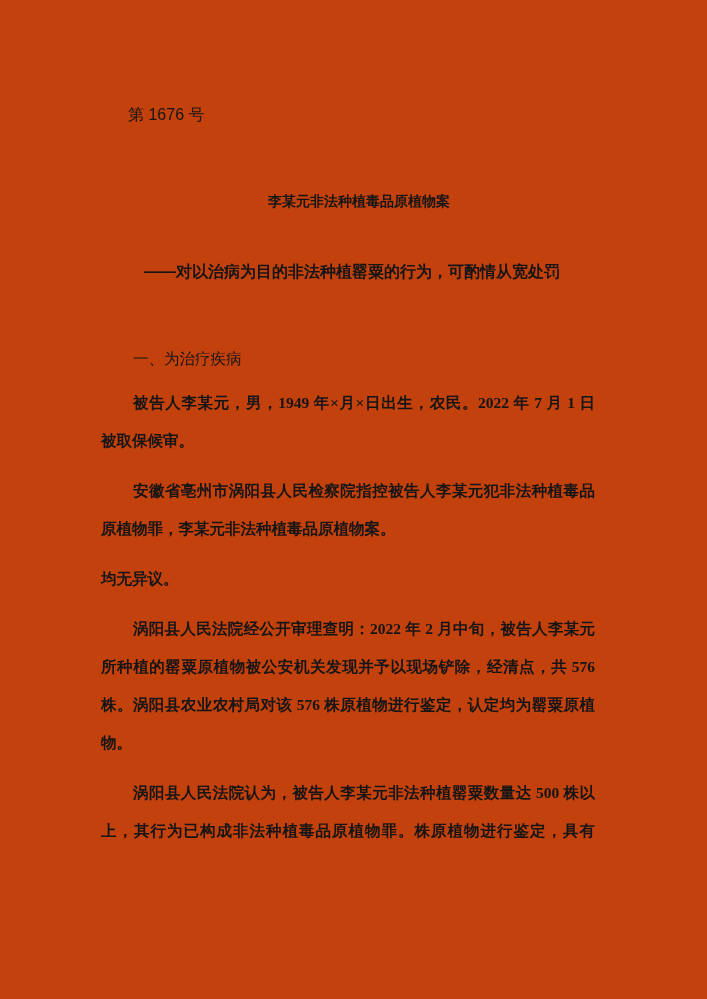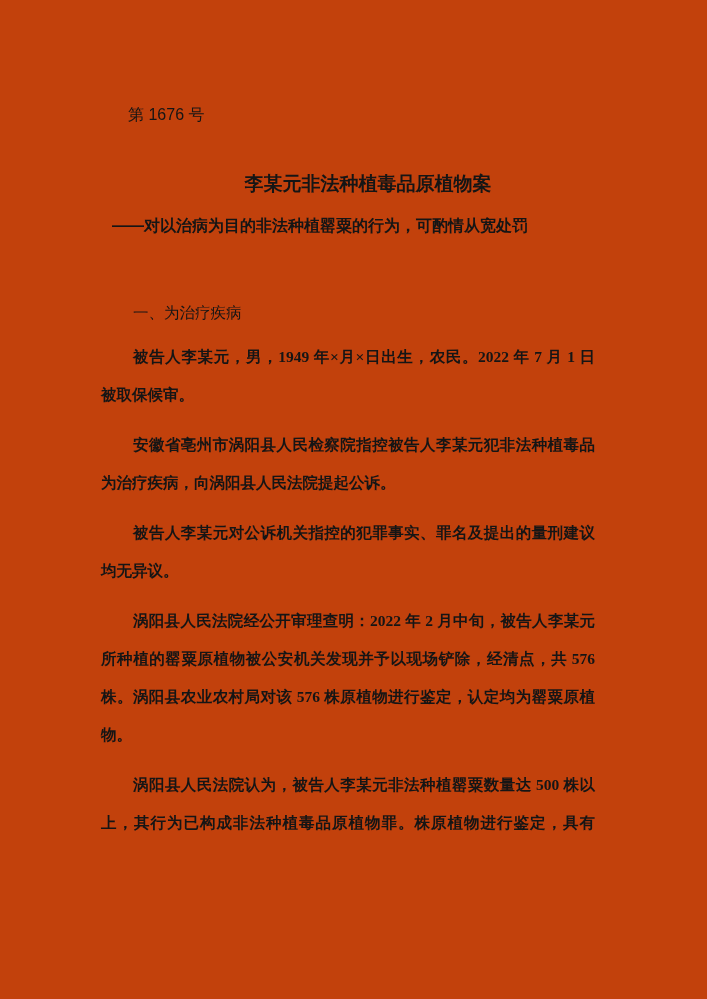--- a/index.html
+++ b/index.html
@@ -18,35 +18,36 @@
   }
   .sans { font-family: "Liberation Sans", "DejaVu Sans", sans-serif; }
 
   .doc-number {
     font-size: 16px;
     line-height: 17px;
     margin: 106px 0 0 27px;
     text-align: left;
   }
   .case-title {
-    font-size: 19px;
+    font-size: 14px;
     line-height: 17px;
     font-weight: 700;
-    margin-top: 52px;
+    margin-top: 70px;
     text-align: center;
     position: relative;
-    left: 20px;
+    left: 11px;
   }
   .case-subtitle {
     font-size: 16px;
     line-height: 16px;
     font-weight: 700;
-    margin-top: 26px;
+    margin-top: 54px;
+    text-align: center;
     position: relative;
-    left: 11px;
+    left: 4px;
   }
   .section-heading { margin-top: 60px; margin-bottom: 6px; }
 
   .line {
     font-size: 15.5px;
     line-height: 38px;
     white-space: normal;
   }
   .line.j {
     text-align: justify;
@@ -75,24 +76,23 @@
       <div class="line l indent">一、为治疗疾病</div>
     </div>
 
     <div>
         <div class="para">
           <div class="line j indent">被告人李某元，男，1949 年×月×日出生，农民。2022 年 7 月 1 日</div>
           <div class="line l">被取保候审。</div>
         </div>
         <div class="para">
           <div class="line j indent">安徽省亳州市涡阳县人民检察院指控被告人李某元犯非法种植毒品</div>
-          <div class="line l">为治疗疾病，向涡阳县人民法院提起公诉。</div>
+          <div class="line l">原植物罪，李某元非法种植毒品原植物案。</div>
         </div>
         <div class="para">
-          <div class="line j indent">被告人李某元对公诉机关指控的犯罪事实、罪名及提出的量刑建议</div>
           <div class="line l">均无异议。</div>
         </div>
         <div class="para">
           <div class="line j indent">涡阳县人民法院经公开审理查明：2022 年 2 月中旬，被告人李某元</div>
           <div class="line j">所种植的罂粟原植物被公安机关发现并予以现场铲除，经清点，共 576</div>
           <div class="line j">株。涡阳县农业农村局对该 576 株原植物进行鉴定，认定均为罂粟原植</div>
           <div class="line l">物。</div>
         </div>
         <div class="para">
           <div class="line j indent">涡阳县人民法院认为，被告人李某元非法种植罂粟数量达 500 株以</div>

